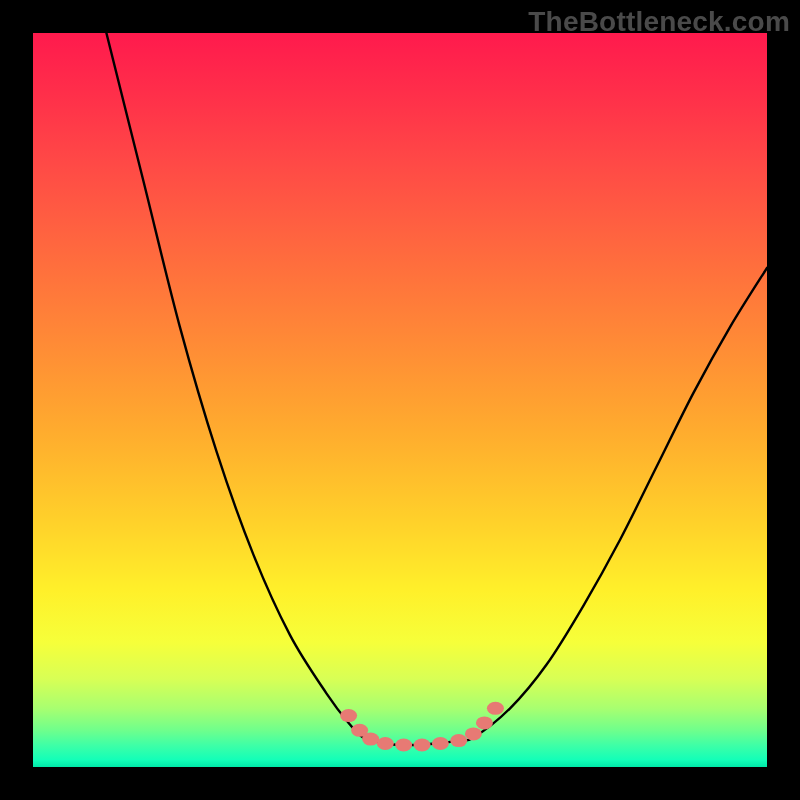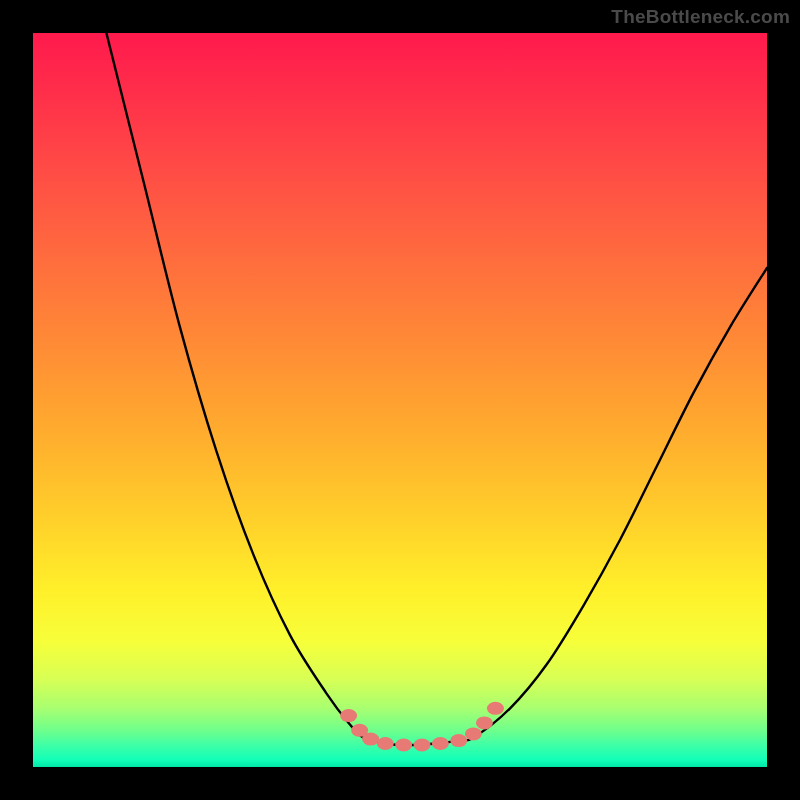--- a/index.html
+++ b/index.html
@@ -49,21 +49,21 @@
     top: 0;
     width: 734px;
     height: 734px;
     display: block;
   }
   .watermark {
     position: absolute;
     top: 6px;
     right: 10px;
     color: #4a4a4a;
-    font-size: 19px;
+    font-size: 28px;
     font-weight: 600;
     letter-spacing: 0.2px;
     user-select: none;
   }
 </style>
 </head>
 <body>
 
 <div class="frame">
   <div class="plot-area">

